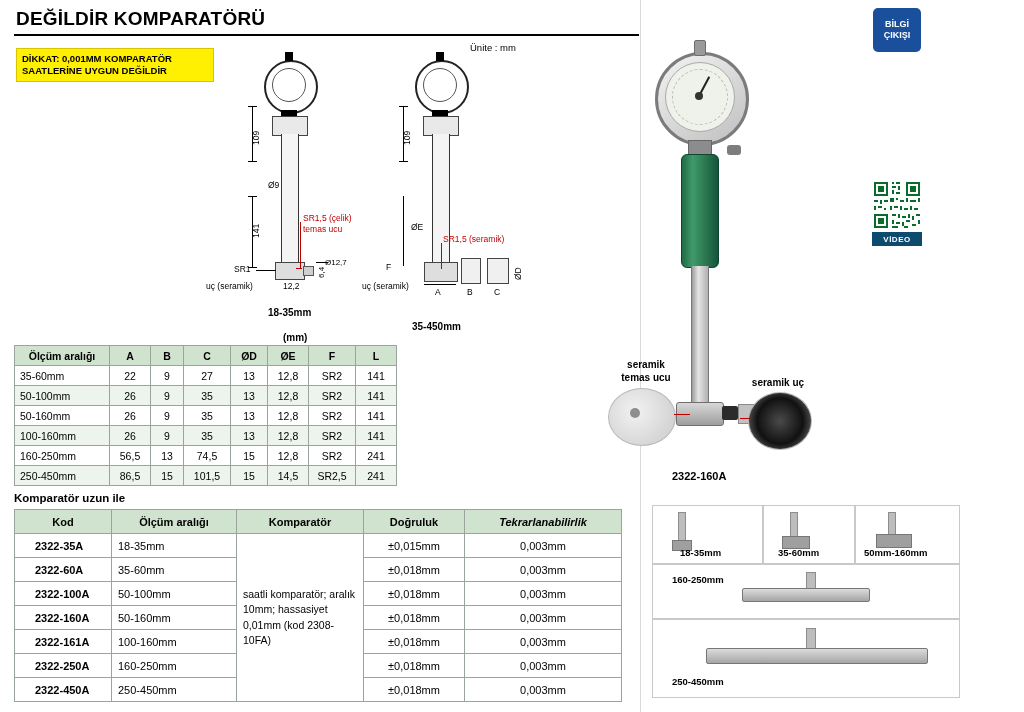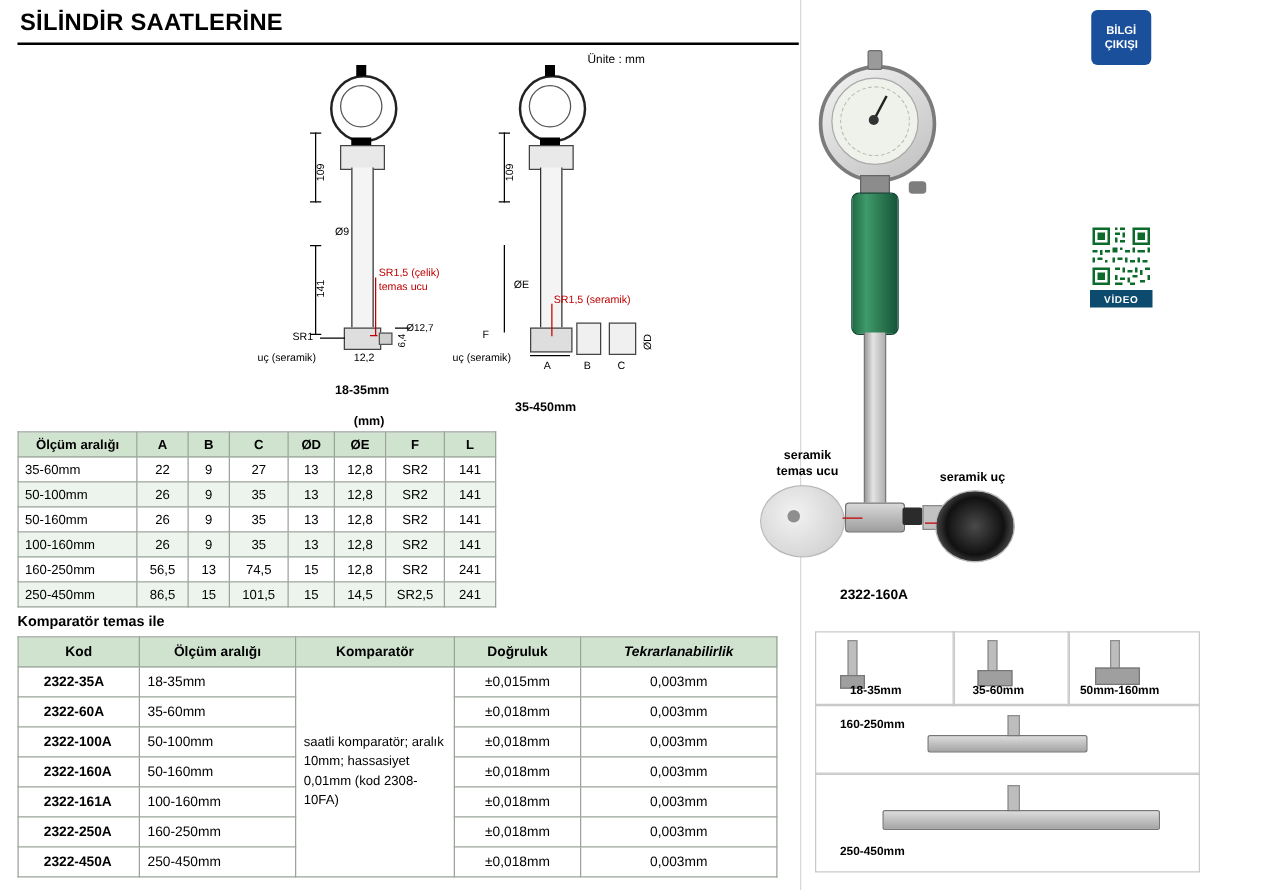--- a/index.html
+++ b/index.html
@@ -104,23 +104,24 @@
   .vbox{position:absolute;border:1px solid #c9c9c9;}
   .vcap{position:absolute;font-size:9.5px;font-weight:bold;}
 
   .sep-v{position:absolute;left:640px;top:0;width:1px;height:712px;background:#d9d9d9;}
 </style>
 </head>
 <body>
 
 <div class="page">
 
-  <div class="title">SİLİNDİR SAATLERİNE</div>
+  <div class="title">DEĞİLDİR KOMPARATÖRÜ</div>
   <div class="title-rule"></div>
 
+  <div class="warn">DİKKAT: 0,001MM KOMPARATÖR SAATLERİNE UYGUN DEĞİLDİR</div>
 
 
   <div class="unite">Ünite : mm</div>
 
   <div class="badge">
     <div>
       <span>BİLGİ</span><br>
       <span>ÇIKIŞI</span>
     </div>
   </div>
@@ -336,21 +337,21 @@
         <td>15</td>
         <td>101,5</td>
         <td>15</td>
         <td>14,5</td>
         <td>SR2,5</td>
         <td>241</td>
       </tr>
     </tbody>
   </table>
 
-  <div class="t2-title">Komparatör temas ile</div>
+  <div class="t2-title">Komparatör uzun ile</div>
   <table class="t2">
     <thead>
       <tr>
         <th class="c1">Kod</th>
         <th class="c2">Ölçüm aralığı</th>
         <th class="c3">Komparatör</th>
         <th class="c4">Doğruluk</th>
         <th class="c5">Tekrarlanabilirlik</th>
       </tr>
     </thead>

